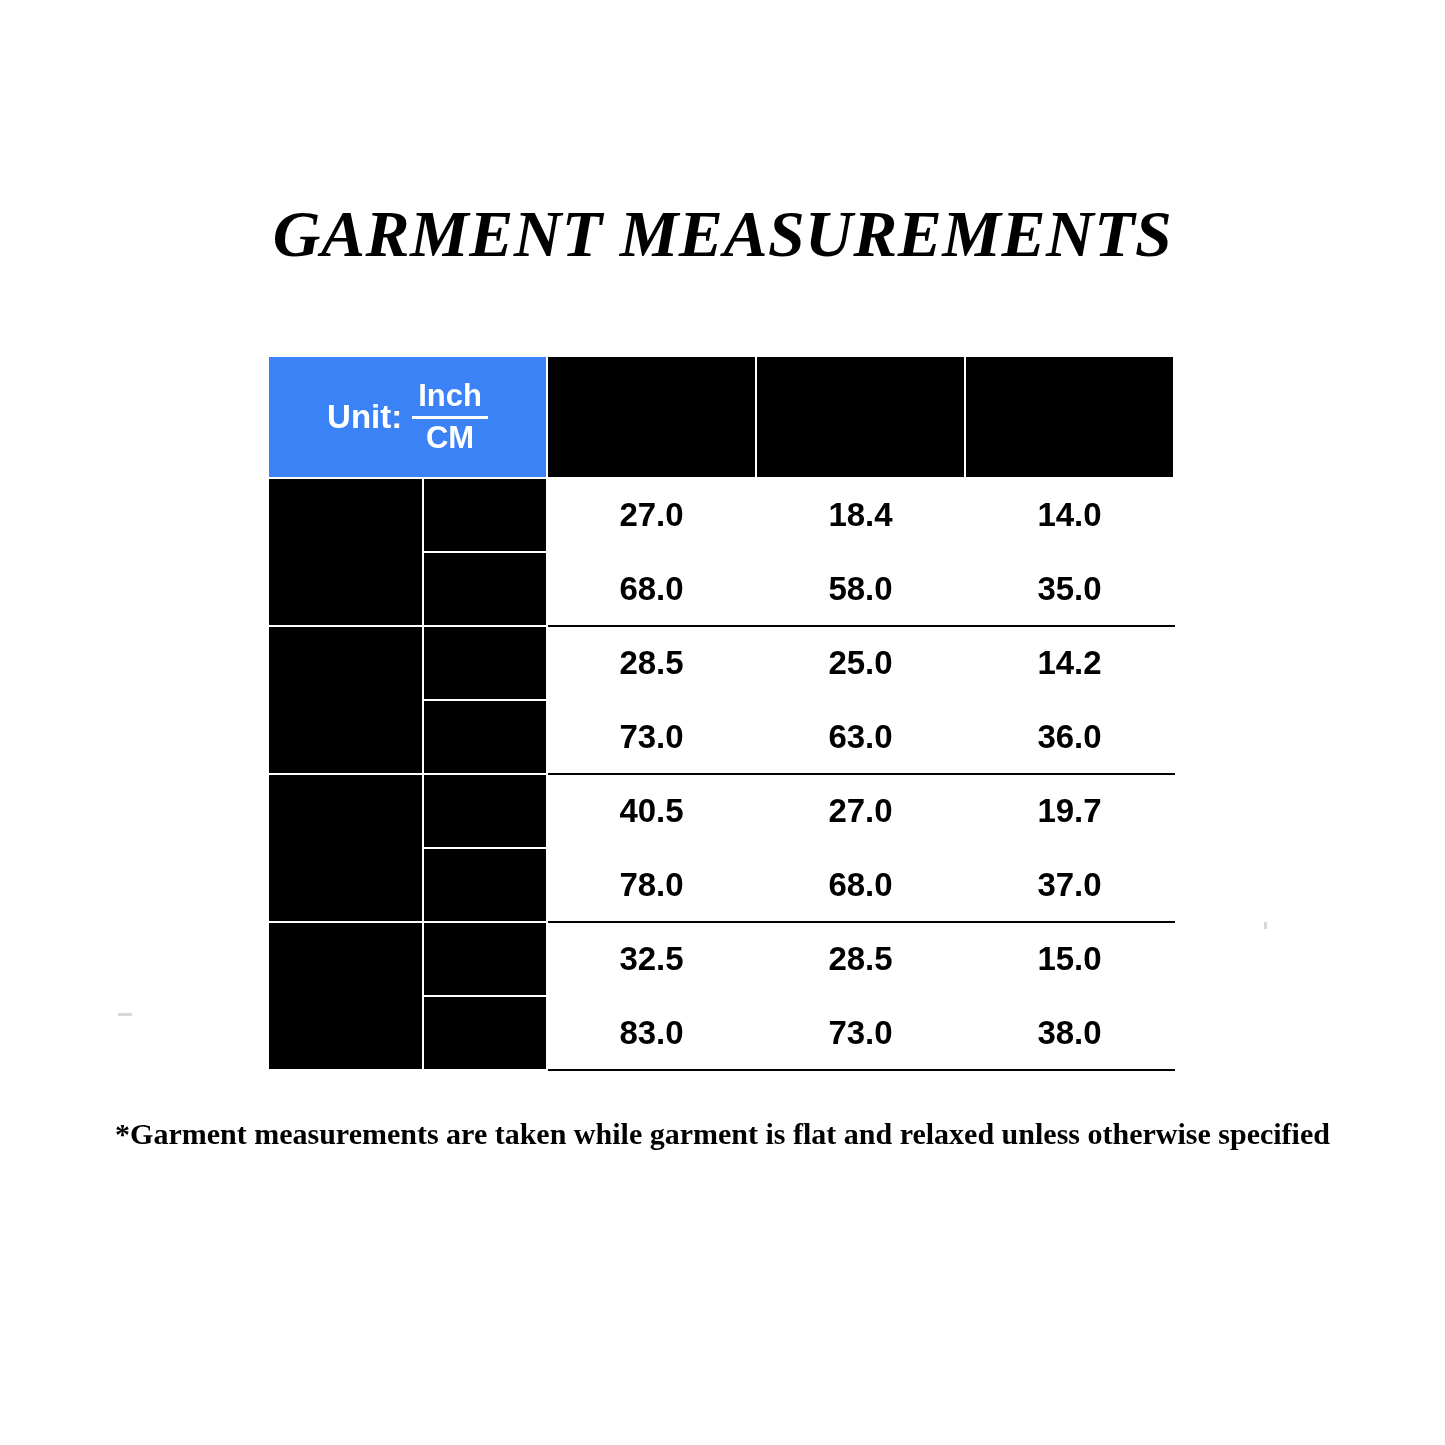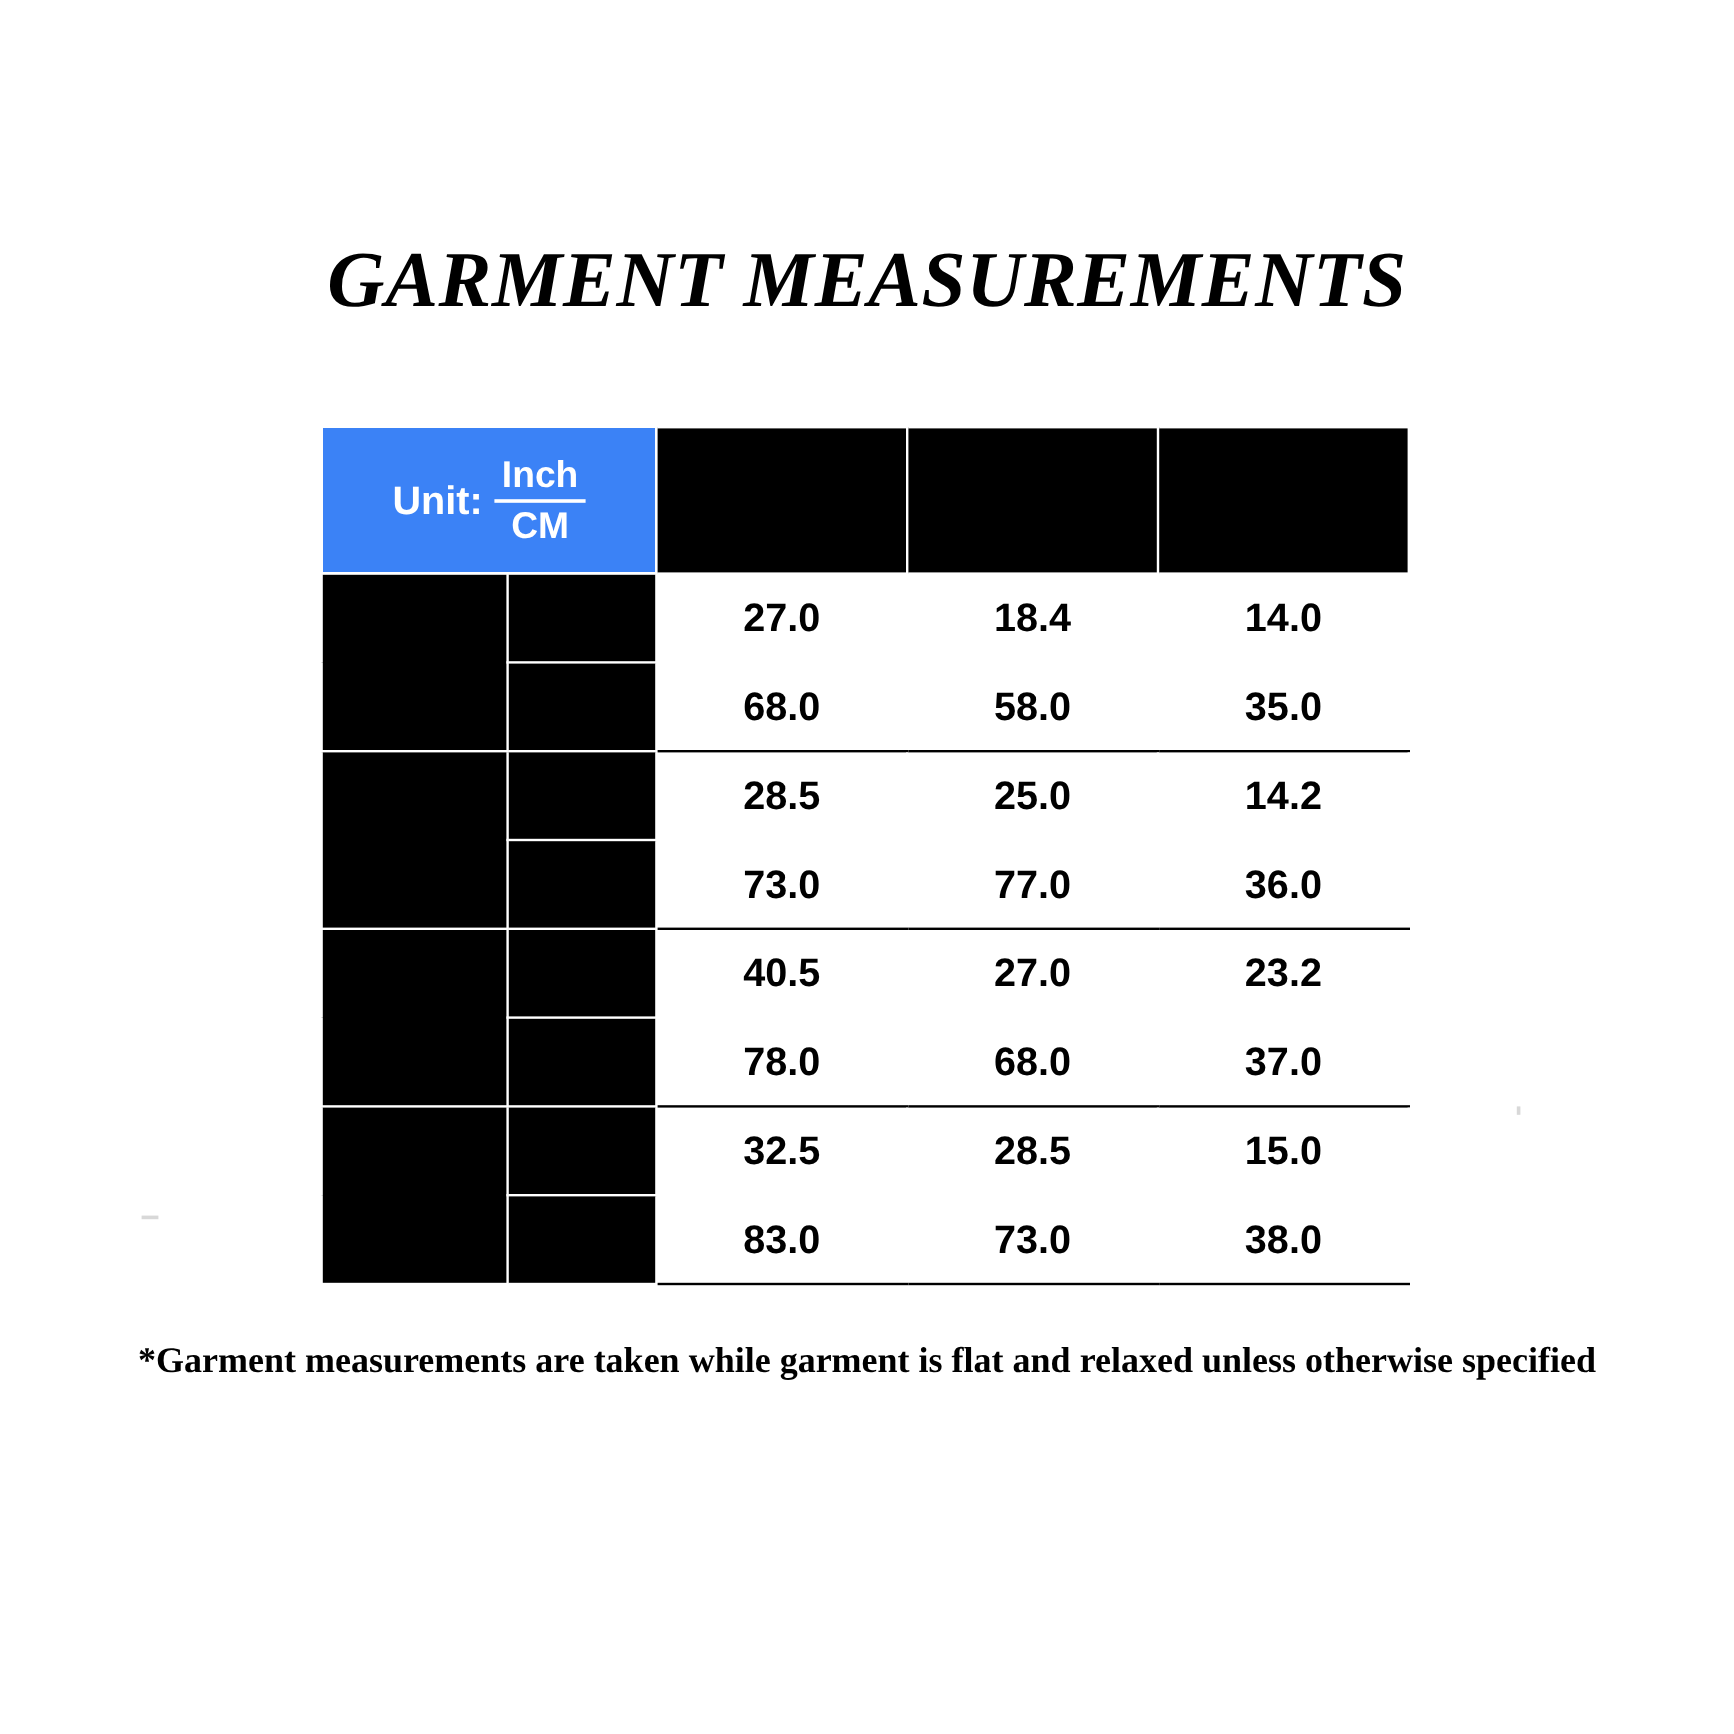--- a/index.html
+++ b/index.html
@@ -198,30 +198,30 @@
         <tr>
           <td class="size-cell" rowspan="2">M</td>
           <td class="unit-cell">Inch</td>
           <td class="val-cell first-row-of-block">28.5</td>
           <td class="val-cell first-row-of-block">25.0</td>
           <td class="val-cell first-row-of-block">14.2</td>
         </tr>
         <tr>
           <td class="unit-cell">CM</td>
           <td class="val-cell last-row-of-block">73.0</td>
-          <td class="val-cell last-row-of-block">77.0</td>
+          <td class="val-cell last-row-of-block">63.0</td>
           <td class="val-cell last-row-of-block">36.0</td>
         </tr>
 
         <tr>
           <td class="size-cell" rowspan="2">L</td>
           <td class="unit-cell">Inch</td>
           <td class="val-cell first-row-of-block">40.5</td>
           <td class="val-cell first-row-of-block">27.0</td>
-          <td class="val-cell first-row-of-block">23.2</td>
+          <td class="val-cell first-row-of-block">19.7</td>
         </tr>
         <tr>
           <td class="unit-cell">CM</td>
           <td class="val-cell last-row-of-block">78.0</td>
           <td class="val-cell last-row-of-block">68.0</td>
           <td class="val-cell last-row-of-block">37.0</td>
         </tr>
 
         <tr>
           <td class="size-cell" rowspan="2">XL</td>

